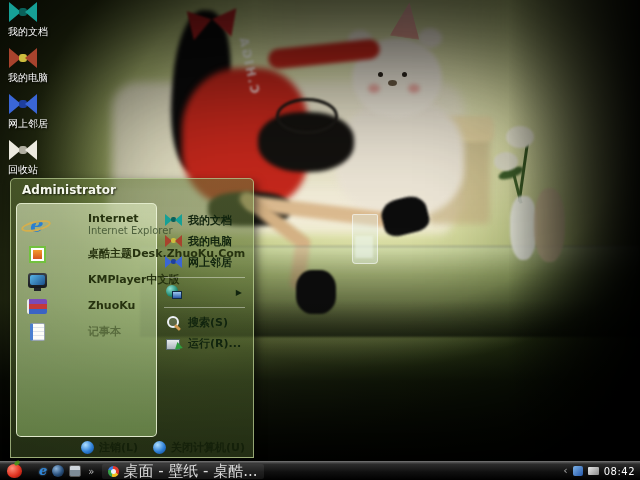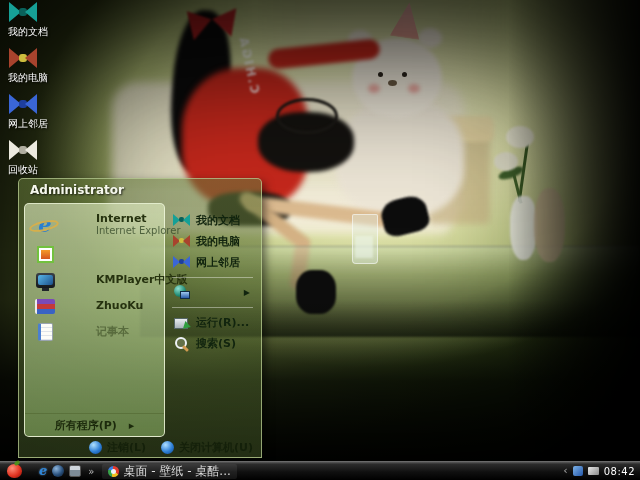--- a/index.html
+++ b/index.html
@@ -70,21 +70,21 @@
   .bw.sm{width:17px;height:12px;}
   .bw.sm::before{border-top-width:6px;border-bottom-width:6px;border-left-width:7px;}
   .bw.sm::after{border-top-width:6px;border-bottom-width:6px;border-right-width:7px;}
   .bw.sm i{left:6px;top:3px;width:5px;height:5px;border-radius:2px;}
   .v-teal{--c:#16a096;--k:#0a615a;}
   .v-red{--c:#a8432d;--k:#cdbd3e;}
   .v-blue{--c:#3a66d6;--k:#1e3f9e;}
   .v-white{--c:#eceadf;--k:#b0aea0;}
 
   
-  .smenu{position:absolute;left:18px;top:178px;width:244px;height:280px;z-index:5;box-sizing:border-box;
+  .smenu{position:absolute;left:10px;top:178px;width:244px;height:280px;z-index:5;box-sizing:border-box;
          border:1px solid rgba(195,215,155,.7);border-radius:5px 5px 0 0;
          background:linear-gradient(rgba(100,120,58,.58),rgba(66,86,38,.52));
          box-shadow:3px 4px 10px rgba(0,0,0,.55);}
   .smhead{height:22px;padding:4px 0 0 11px;color:#f5f7ec;font-size:12px;font-weight:bold;
           text-shadow:1px 1px 2px rgba(0,0,0,.75);}
   .smbody{position:absolute;left:5px;right:4px;top:24px;bottom:20px;display:flex;}
   .lpanel{width:141px;flex:none;box-sizing:border-box;display:flex;flex-direction:column;padding:4px 0 0 0;
           background:linear-gradient(rgba(228,240,198,.6),rgba(148,188,108,.55));
           border:1px solid rgba(238,246,218,.85);border-radius:5px;overflow:visible;}
   .litem{display:flex;align-items:center;height:26px;padding-left:5px;white-space:nowrap;cursor:default;}
@@ -151,21 +151,21 @@
   .ql{display:flex;align-items:center;gap:5px;margin-left:17px;}
   .qle{color:#2f86d8;font-family:"DejaVu Serif","Liberation Serif",serif;font-weight:bold;font-style:italic;font-size:13px;line-height:12px;text-shadow:0 0 2px rgba(120,180,240,.7);}
   .qlball{width:12px;height:12px;border-radius:50%;background:radial-gradient(circle at 35% 30%,#8fb6dc,#29507c 55%,#0a1626);}
   .qlwin{width:12px;height:12px;border-radius:2px;box-sizing:border-box;border:1px solid #555;background:linear-gradient(#cfd6dd 0 35%,#7e8c98 35% 100%);}
   .ovf{color:#b8b8b8;font-size:10px;margin:0 2px;}
   .taskbtn{display:flex;align-items:center;gap:4px;height:15px;padding:0 6px;margin-left:6px;
            background:rgba(255,255,255,.07);border-radius:2px;cursor:pointer;}
   .cball{width:11px;height:11px;border-radius:50%;position:relative;flex:none;
          background:conic-gradient(#e33b2e 0 120deg,#f2c021 120deg 200deg,#37a34a 200deg 290deg,#3b7de0 290deg 360deg);}
   .cball::after{content:"";position:absolute;inset:3px;background:#eef3f8;border-radius:50%;}
-  .tbl{color:#ddd;font-size:12px;white-space:nowrap;text-align:right;}
+  .tbl{color:#ddd;font-size:15px;white-space:nowrap;text-align:right;}
   .tray{margin-left:auto;display:flex;align-items:center;gap:5px;padding-right:5px;}
   .chev{color:#aaa;font-size:11px;line-height:10px;}
   .ti1{width:10px;height:10px;border-radius:2px;background:linear-gradient(135deg,#7db3e8,#2456a8);}
   .ti2{width:11px;height:8px;border-radius:1px;background:linear-gradient(135deg,#e8e8e8,#8a8a8a);}
   .clock{color:#fff;font-size:10px;letter-spacing:.5px;}
 </style>
 </head>
 <body>
 
 <div class="screen">
@@ -254,20 +254,23 @@
             <span class="ltext">Internet</span>
             <span class="lsub">Internet Explorer</span>
           </span>
         </div>
         <div class="litem">
           <span class="lico">
               <span class="i-zk">
                 <b></b>
               </span>
             </span>
+          <span class="ltw">
+              <span class="ltext">桌酷主题Desk.ZhuoKu.Com</span>
+            </span>
         </div>
         <div class="litem">
           <span class="lico">
               <span class="i-kmp"></span>
             </span>
           <span class="ltw">
               <span class="ltext">KMPlayer中文版</span>
             </span>
         </div>
         <div class="litem">
@@ -278,24 +281,20 @@
               <span class="ltext">ZhuoKu</span>
             </span>
         </div>
         <div class="litem dim">
           <span class="lico">
               <span class="i-note"></span>
             </span>
           <span class="ltw">
               <span class="ltext">记事本</span>
             </span>
-        </div>
-        <div class="allprog">
-          <span>所有程序(P)</span>
-          <span>▸</span>
         </div>
       </div>
 
       <div class="rpanel">
         <div class="ritem">
           <span class="rico">
               <span class="bw sm v-teal">
                 <i></i>
               </span>
             </span>
@@ -320,29 +319,29 @@
         <div class="rsep"></div>
         <div class="ritem">
           <span class="rico">
               <span class="i-conn"></span>
             </span>
           <span class="subarr">▶</span>
         </div>
         <div class="rsep"></div>
         <div class="ritem">
           <span class="rico">
+              <span class="i-search"></span>
+            </span>
+          <span class="rtext">搜索(S)</span>
+        </div>
+        <div class="ritem">
+          <span class="rico">
               <span class="i-run"></span>
             </span>
           <span class="rtext">运行(R)...</span>
-        </div>
-        <div class="ritem">
-          <span class="rico">
-              <span class="i-search"></span>
-            </span>
-          <span class="rtext">搜索(S)</span>
         </div>
       </div>
     </div>
 
     <div class="smfoot">
       <div class="fbtn">
         <span class="sphere"></span>
         <span>注销(L)</span>
       </div>
       <div class="fbtn">

